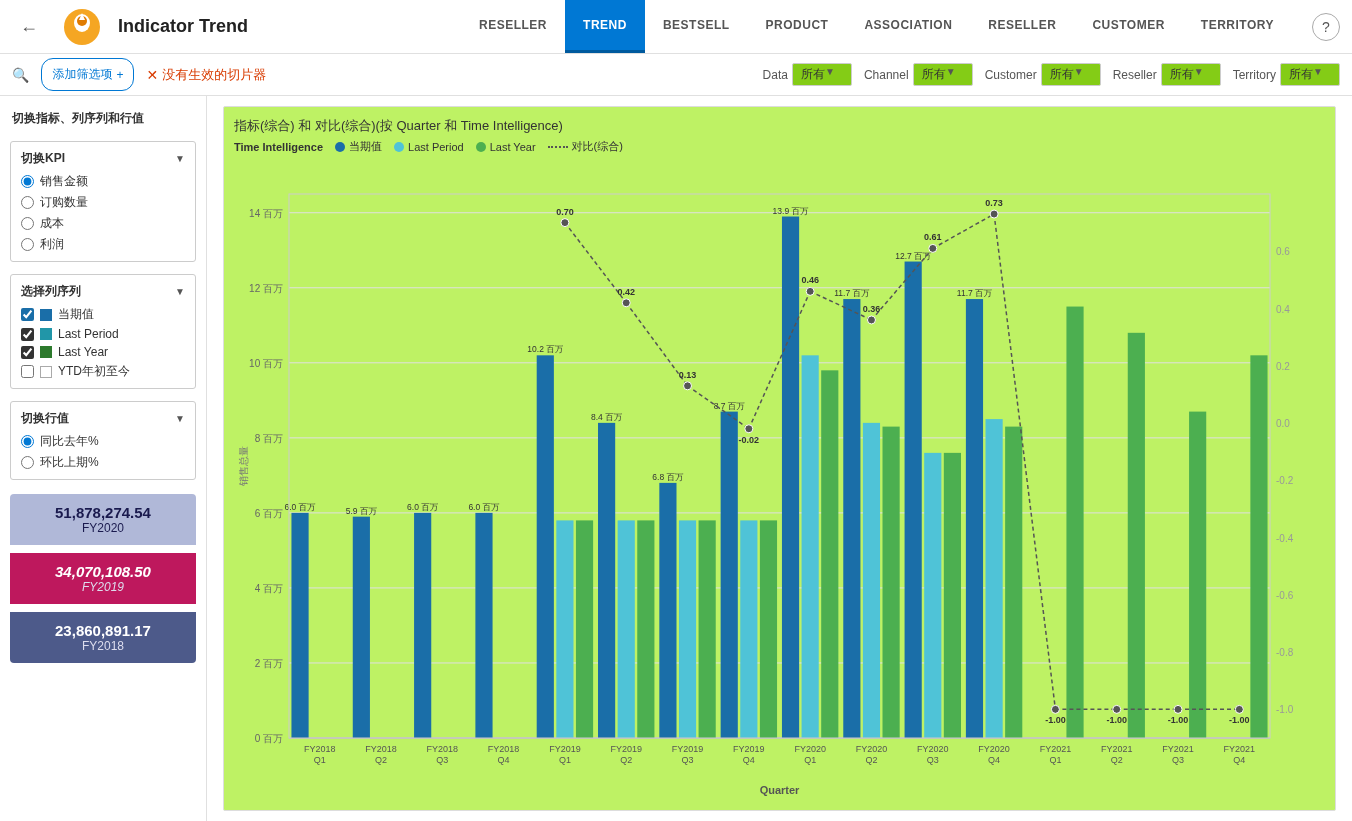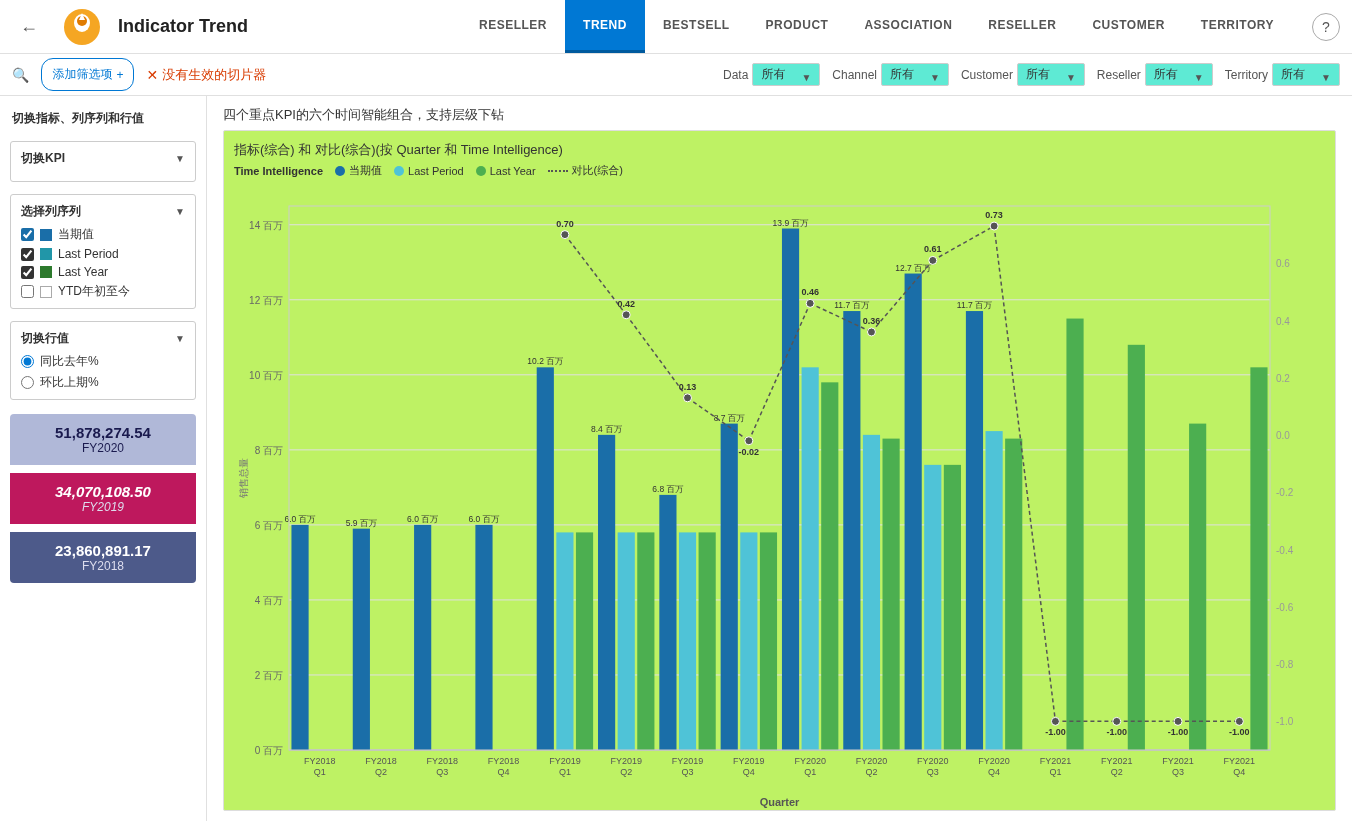--- a/index.html
+++ b/index.html
@@ -20,21 +20,21 @@
 
     
     .filter-bar { display: flex; align-items: center; height: 42px; background: #fff; border-bottom: 1px solid #e0e0e0; padding: 0 12px; gap: 12px; flex-wrap: nowrap; }
     .search-icon { color: #555; font-size: 14px; cursor: pointer; }
     .add-filter-btn { display: flex; align-items: center; gap: 4px; border: 1px solid #0078d4; color: #0078d4; border-radius: 12px; padding: 7px 10px; font-size: 12px; cursor: pointer; }
     .no-slicer { display: flex; align-items: center; gap: 4px; color: #d83b01; font-size: 13px; }
     .no-slicer .x-icon { color: #d83b01; font-size: 14px; cursor: pointer; }
     .filter-spacer { flex: 1; }
     .filter-group { display: flex; align-items: center; gap: 4px; font-size: 12px; color: #333; }
     .filter-label { font-weight: 400; color: #555; }
-    .filter-select { display: flex; align-items: flex-end; gap: 16px; border: 1px solid #ccc; border-radius: 2px; padding: 2px 8px; background: #5eead4; cursor: pointer; min-width: 60px; font-size: 12px; }
+    .filter-select { display: flex; align-items: flex-start; gap: 0; border: 1px solid #ccc; border-radius: 2px; padding: 2px 8px; background: #84cc16; cursor: pointer; min-width: 60px; font-size: 12px; }
     .filter-select .arrow { color: #555; font-size: 10px; }
 
     
     .main-content { display: flex; flex: 1; overflow: hidden; }
 
     
     .sidebar { width: 207px; min-width: 207px; background: #fff; border-right: 1px solid #e0e0e0; display: flex; flex-direction: column; padding: 10px 0; overflow-y: auto; }
     .sidebar-section { border: 1px solid #ccc; border-radius: 3px; margin: 6px 10px; padding: 8px 10px; }
     .sidebar-section-header { display: flex; align-items: center; justify-content: space-between; font-size: 12px; font-weight: 600; color: #333; margin-bottom: 6px; cursor: pointer; }
     .sidebar-section-header .arrow { font-size: 10px; color: #555; }
@@ -148,20 +148,38 @@
   <div class="main-content">
 
     <div class="sidebar">
       <div style="font-size:12px;font-weight:600;color:#333;padding:4px 12px 8px 12px;">切换指标、列序列和行值</div>
 
       <div class="sidebar-section">
         <div class="sidebar-section-header">
           <span>切换KPI</span>
           <span class="arrow">▼</span>
         </div>
+        <div class="radio-group">
+          <label class="radio-item">
+            <input type="radio" name="kpi" checked="" style="">
+            <span>销售金额</span>
+          </label>
+          <label class="radio-item">
+            <input type="radio" name="kpi" style="">
+            <span>订购数量</span>
+          </label>
+          <label class="radio-item">
+            <input type="radio" name="kpi" style="">
+            <span>成本</span>
+          </label>
+          <label class="radio-item">
+            <input type="radio" name="kpi" style="">
+            <span>利润</span>
+          </label>
+        </div>
       </div>
 
       <div class="sidebar-section">
         <div class="sidebar-section-header">
           <span>选择列序列</span>
           <span class="arrow">▼</span>
         </div>
         <div class="checkbox-group">
           <label class="checkbox-item">
             <input type="checkbox" checked="" style="accent-color: rgb(26, 110, 168);">
@@ -213,21 +231,20 @@
           <div class="summary-year">FY2019</div>
         </div>
         <div class="summary-card fy2018">
           <div class="summary-amount">23,860,891.17</div>
           <div class="summary-year">FY2018</div>
         </div>
       </div>
     </div>
 
     <div class="chart-area">
-      <div class="chart-area-title">四个重点KPI的六个时间智能组合，支持层级下钻</div>
       <div class="chart-box">
         <div class="chart-title">指标(综合) 和 对比(综合)(按 Quarter 和 Time Intelligence)</div>
         <div class="chart-legend">
           <span style="font-weight:600;font-size:11px;">Time Intelligence</span>
           <div class="legend-item">
             <span class="legend-dot" style="background:#1a6ea8;"></span>
             <span>当期值</span>
           </div>
           <div class="legend-item">
             <span class="legend-dot" style="background:#4fc3d7;"></span>

